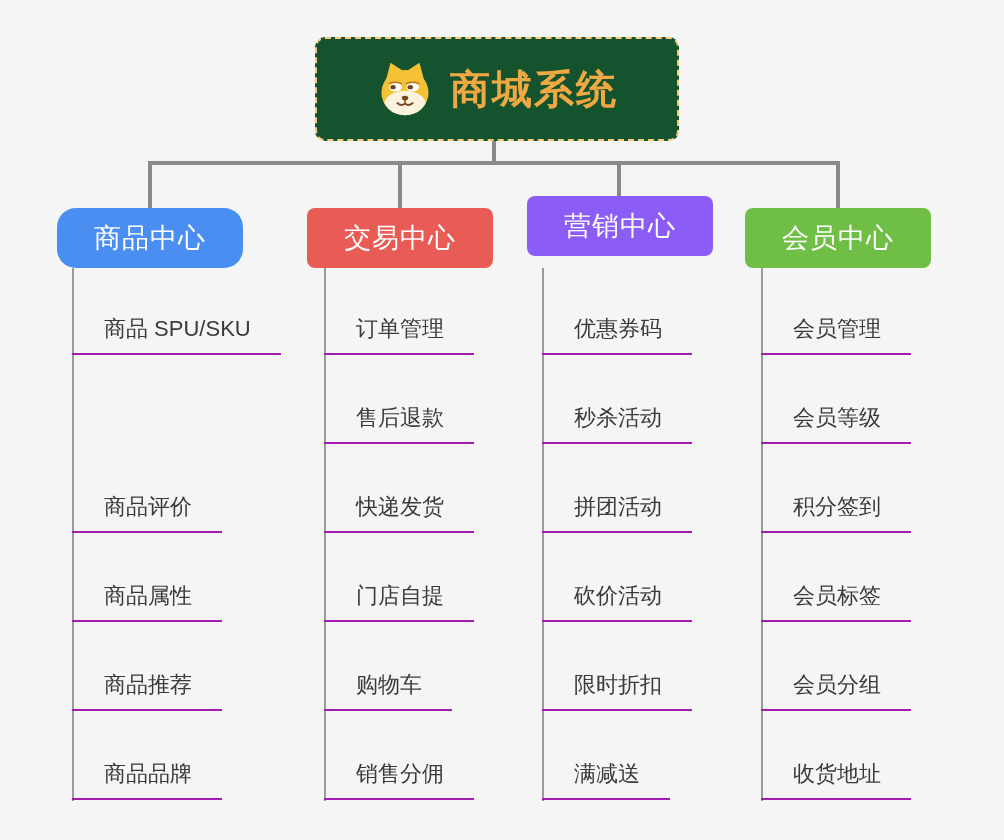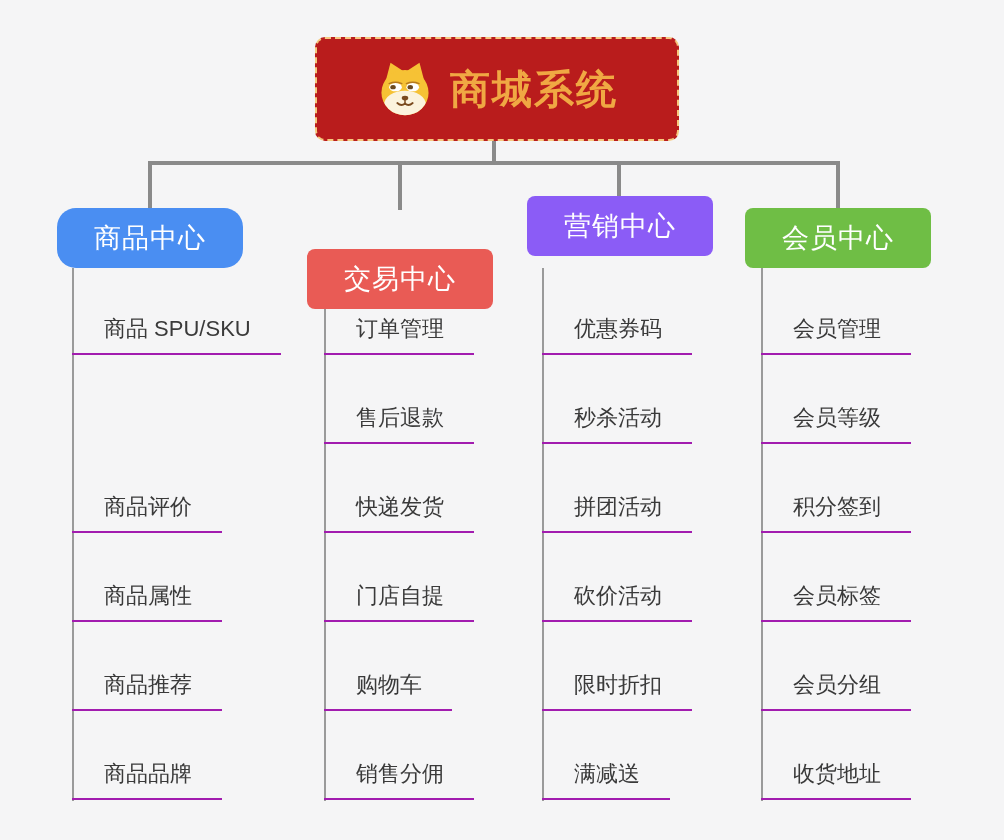--- a/index.html
+++ b/index.html
@@ -15,21 +15,21 @@
   }
   
   .conn{position:absolute;background:#8a8a8a;}
   .conn.v{width:4px;}
   .conn.h{height:4px;}
   .colline{position:absolute;width:2px;background:#9a9a9a;}
   
   .root{
     position:absolute;
     display:flex;align-items:center;justify-content:center;gap:16px;
-    background:#b91c1c;
+    background:#14532d;
     border:2px dashed #f6c97e;
     border-radius:10px;
     box-sizing:border-box;
   }
   .root .title{
     font-size:40px;
     font-weight:600;
     letter-spacing:2px;
     white-space:nowrap;
   }
@@ -95,21 +95,21 @@
         <path d="M33.5 26 Q40.5 23 47.5 26" stroke="#b5791e" stroke-width="1.6" fill="none" stroke-linecap="round"></path>
         <ellipse cx="32" cy="42" rx="3.6" ry="2.6" fill="#7a4a1e"></ellipse>
         <path d="M32 42 L32 47.5" stroke="#7a4a1e" stroke-width="1.6" stroke-linecap="round"></path>
         <path d="M23.5 47.5 Q28 51.5 32 48 Q36 51.5 40.5 47.5" stroke="#7a4a1e" stroke-width="2" fill="none" stroke-linecap="round"></path>
       </svg>
     </span>
     <span class="title" style="color: rgb(240, 168, 67);">商城系统</span>
   </div>
 
   <div class="branch" style="left: 57px; top: 208px; background-color: rgb(74, 142, 242); border-radius: 19px;">商品中心</div>
-  <div class="branch" style="left: 307px; top: 208px; background-color: rgb(233, 91, 85); margin-top: 41px;">交易中心</div>
+  <div class="branch" style="left: 307px; top: 208px; background-color: rgb(233, 91, 85);">交易中心</div>
   <div class="branch" style="left: 527px; top: 196px; background-color: #8b5cf6;">营销中心</div>
   <div class="branch" style="left: 745px; top: 208px; background-color: rgb(111, 190, 69);">会员中心</div>
 
   <div class="leaf" style="left:72px;top:315px">商品 SPU/SKU</div>
   <div class="leaf" style="left:72px;top:493px">商品评价</div>
   <div class="leaf" style="left:72px;top:582px">商品属性</div>
   <div class="leaf" style="left:72px;top:671px">商品推荐</div>
   <div class="leaf" style="left:72px;top:760px">商品品牌</div>
 
   <div class="leaf" style="left:324px;top:315px">订单管理</div>

